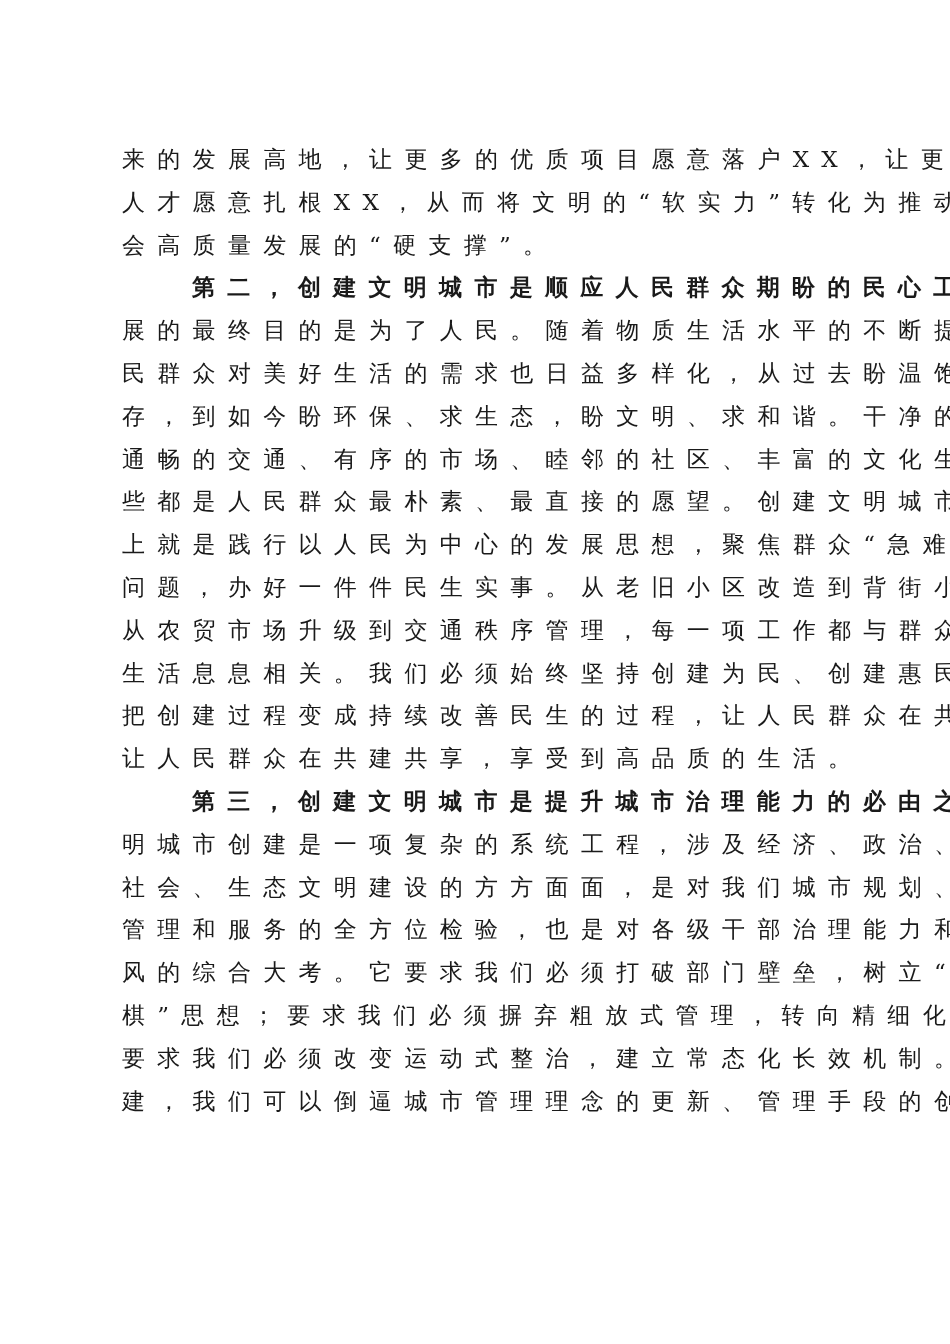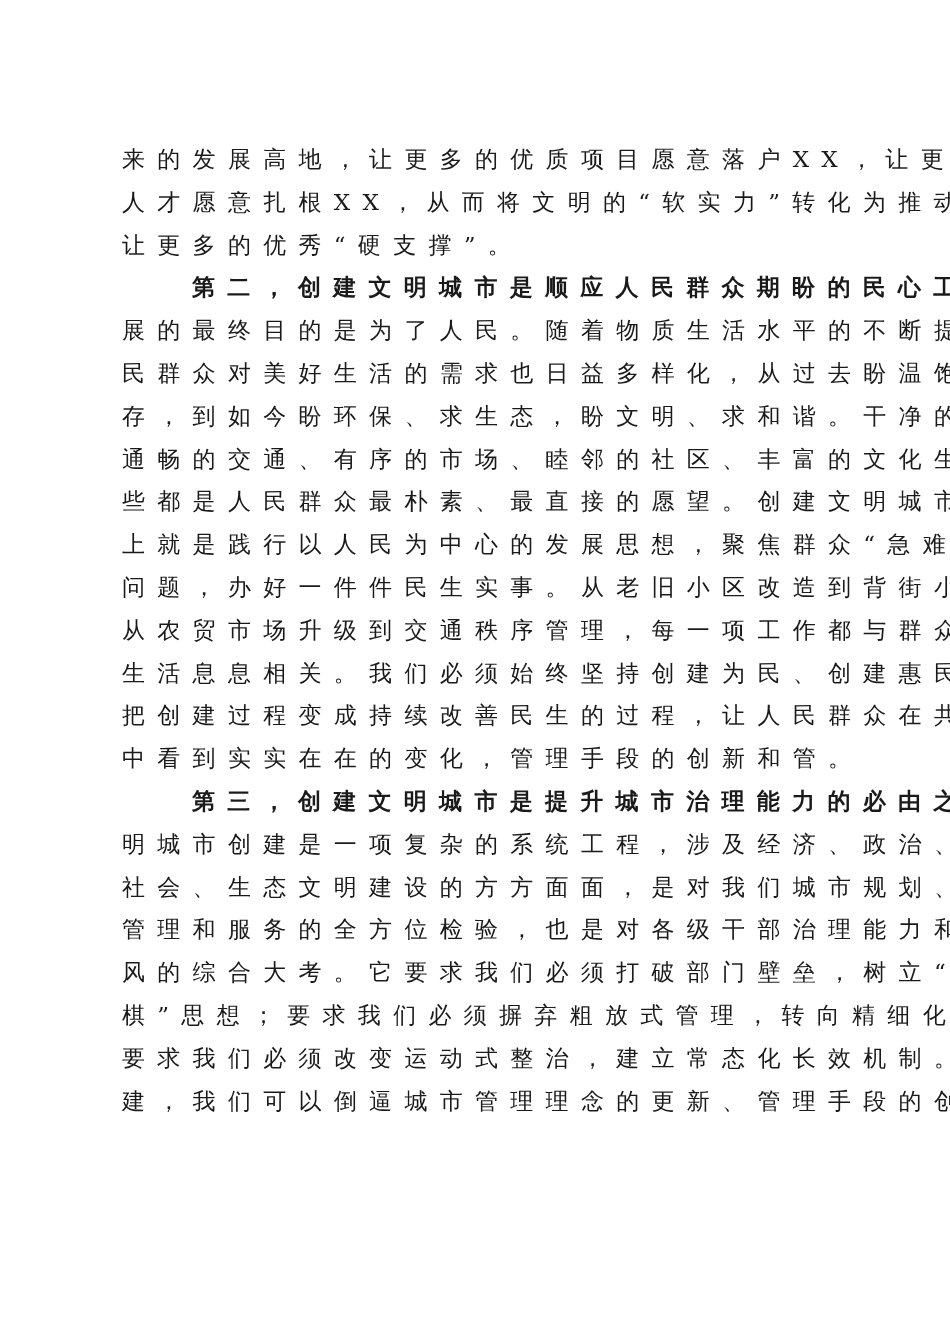--- a/index.html
+++ b/index.html
@@ -38,36 +38,36 @@
     }
   </style>
 </head>
 <body>
 
 <div class="page">
 
   <p class="para">
     <span class="line">来的发展高地，让更多的优质项目愿意落户XX，让更多的优秀</span>
     <span class="line">人才愿意扎根XX，从而将文明的“软实力”转化为推动经济社</span>
-    <span class="line">让更多的优秀“硬支撑”。</span>
+    <span class="line">会高质量发展的“硬支撑”。</span>
   </p>
 
   <p class="para">
     <span class="line" style="padding-left:70px;"><span class="lead">第二，创建文明城市是顺应人民群众期盼的民心工程。</span></span>
     <span class="line">展的最终目的是为了人民。随着物质生活水平的不断提高，人</span>
     <span class="line">民群众对美好生活的需求也日益多样化，从过去盼温饱、求生</span>
     <span class="line">存，到如今盼环保、求生态，盼文明、求和谐。干净的街道、</span>
     <span class="line">通畅的交通、有序的市场、睦邻的社区、丰富的文化生活，这</span>
     <span class="line">些都是人民群众最朴素、最直接的愿望。创建文明城市，本质</span>
     <span class="line">上就是践行以人民为中心的发展思想，聚焦群众“急难愁盼”</span>
     <span class="line">问题，办好一件件民生实事。从老旧小区改造到背街小巷整治，</span>
     <span class="line">从农贸市场升级到交通秩序管理，每一项工作都与群众的日常</span>
     <span class="line">生活息息相关。我们必须始终坚持创建为民、创建惠民的宗旨，</span>
     <span class="line">把创建过程变成持续改善民生的过程，让人民群众在共建共享</span>
-    <span class="line">中看到实实在在的变化，管理手段的创新和管。</span>
+    <span class="line">让人民群众在共建共享，享受到高品质的生活。</span>
   </p>
 
   <p class="para">
     <span class="line" style="padding-left:70px;"><span class="lead">第三，创建文明城市是提升城市治理能力的必由之路。</span></span>
     <span class="line">明城市创建是一项复杂的系统工程，涉及经济、政治、文化、</span>
     <span class="line">社会、生态文明建设的方方面面，是对我们城市规划、建设、</span>
     <span class="line">管理和服务的全方位检验，也是对各级干部治理能力和工作作</span>
     <span class="line">风的综合大考。它要求我们必须打破部门壁垒，树立“一盘</span>
     <span class="line">棋”思想；要求我们必须摒弃粗放式管理，转向精细化治理；</span>
     <span class="line">要求我们必须改变运动式整治，建立常态化长效机制。通过创</span>

